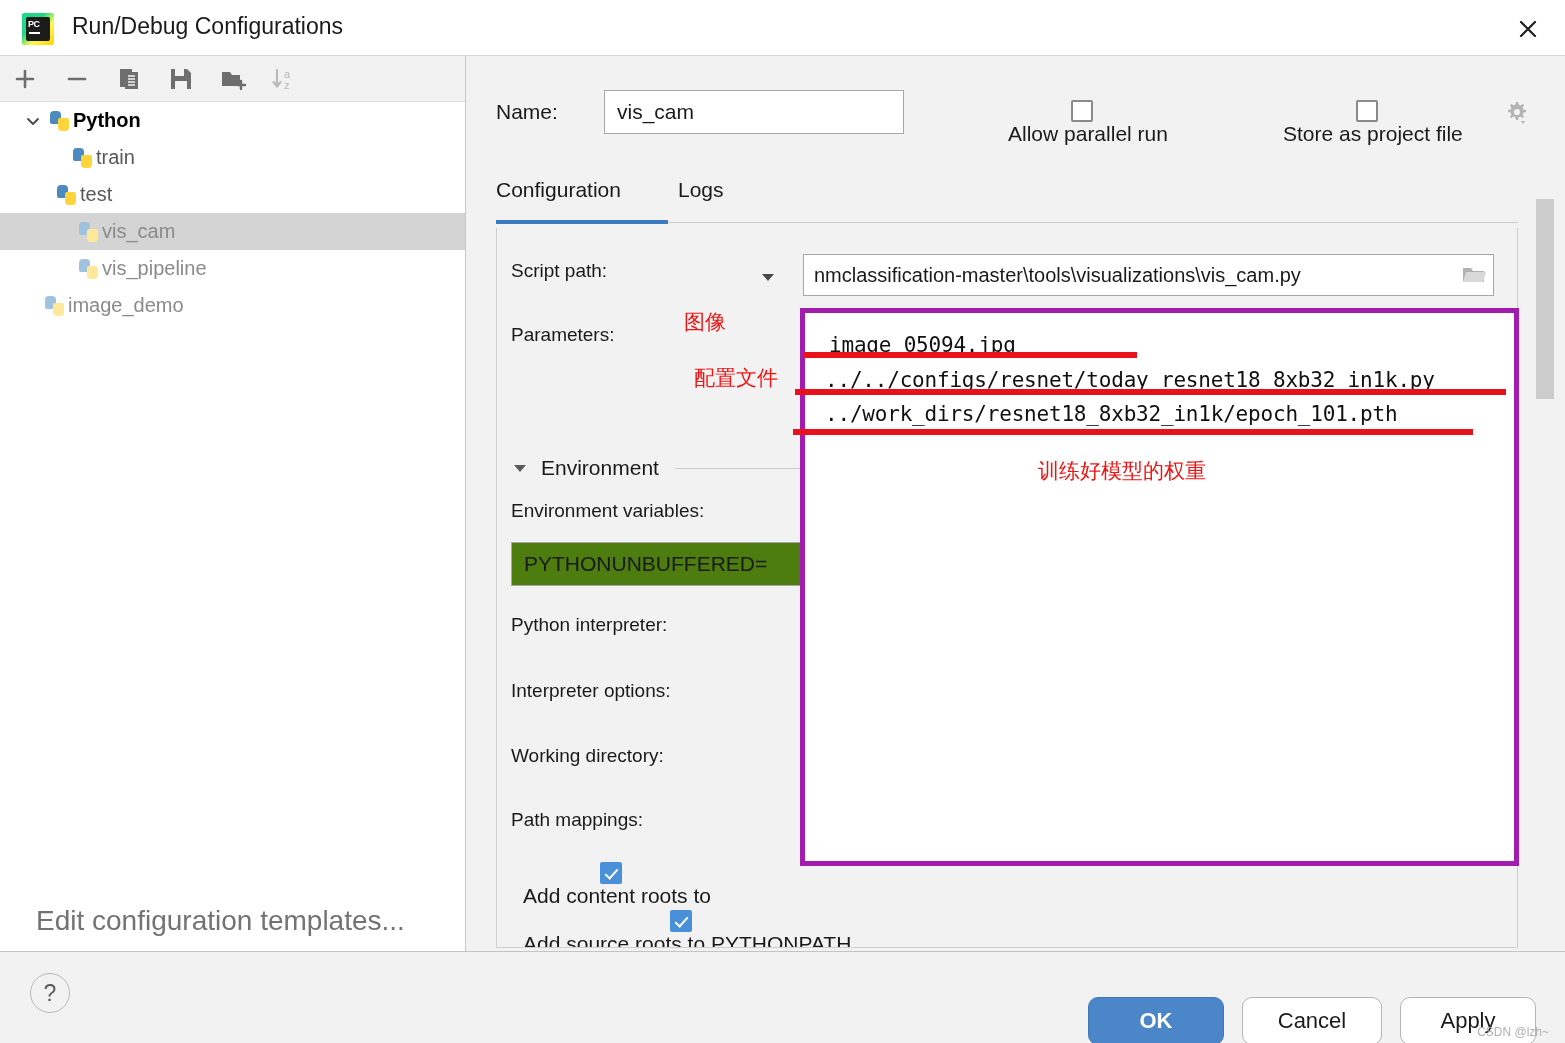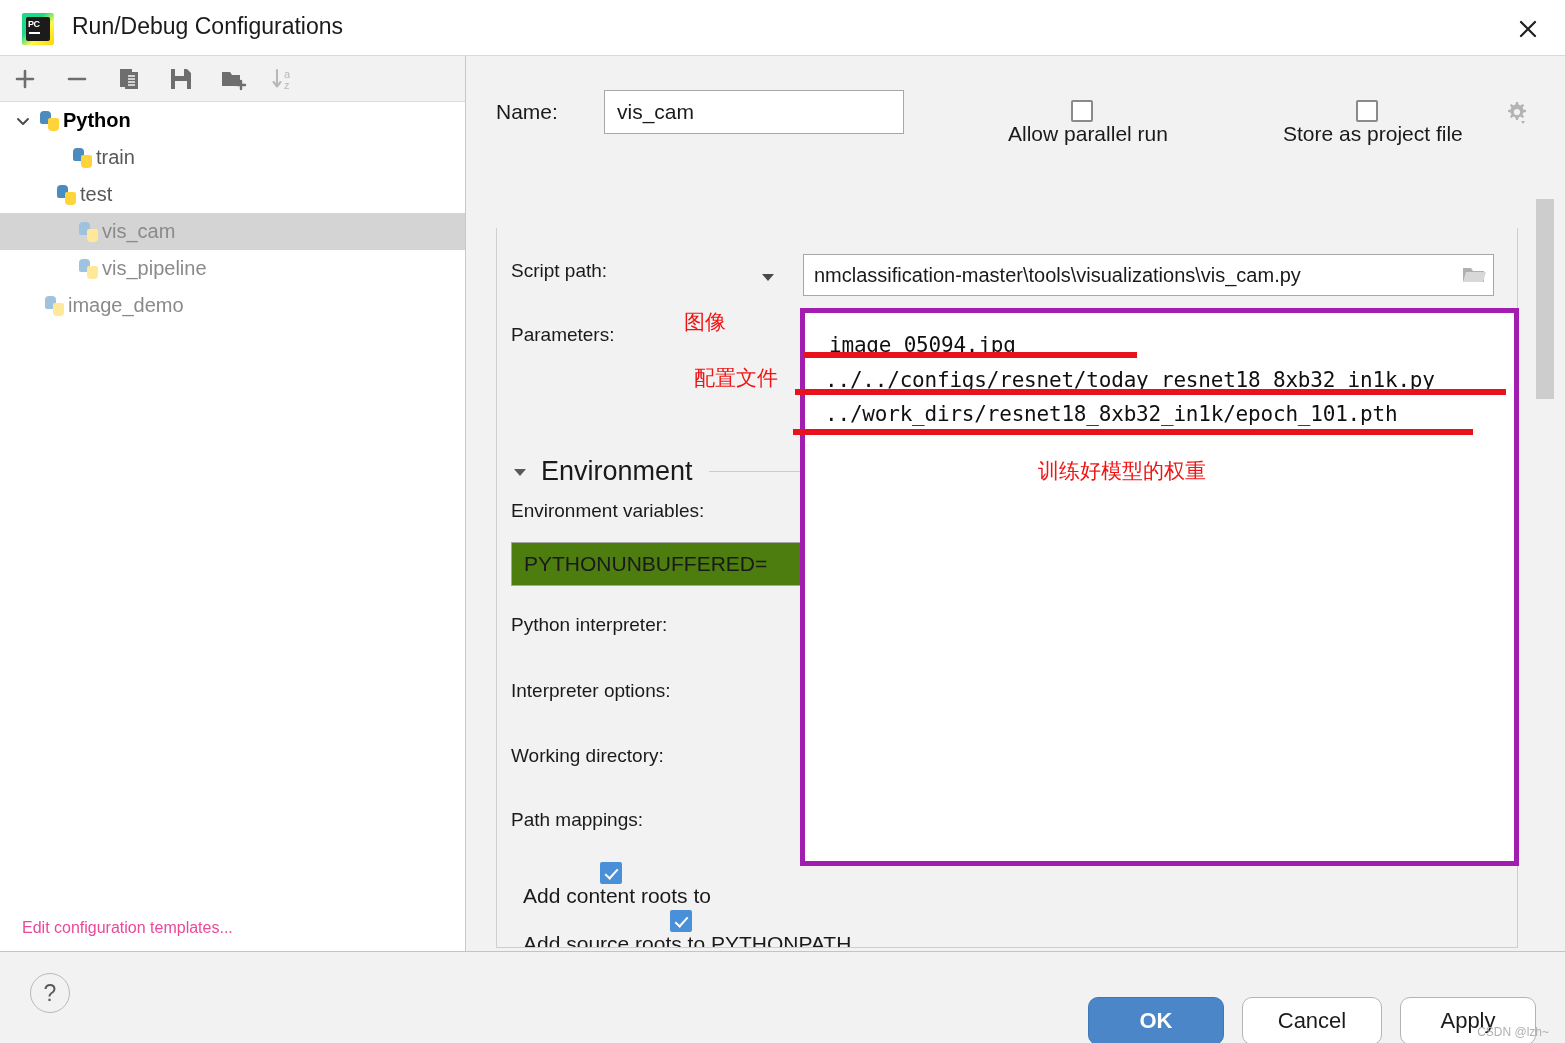--- a/index.html
+++ b/index.html
@@ -145,23 +145,23 @@
     border-radius: 2px 2px 4px 4px;
     background: #ffd43b;
     left: 9px; top: 8px;
   }
   .py-icon.faded .pb { background: #9fc3df; }
   .py-icon.faded .py { background: #ffe89a; }
   .tree-label { margin-left: 2px; white-space: nowrap; }
 
   .edit-templates {
     position: absolute;
-    left: 22px; bottom: 14px;
-    font-size: 16px;
-    color: #ec4899;
+    left: 36px; bottom: 14px;
+    font-size: 28px;
+    color: #737373;
     cursor: pointer;
     white-space: nowrap;
   }
 
   
   .right-pane {
     position: absolute;
     left: 466px; top: 56px;
     width: 1099px; height: 895px;
     background: #f2f2f2;
@@ -321,21 +321,21 @@
     align-items: center;
   }
   .env-header .tri {
     width: 18px; height: 18px;
     color: #5a5a5a;
     flex: none;
   }
   .env-header .tri svg { display: block; }
   .env-header .txt {
     margin-left: 12px;
-    font-size: 27px;
+    font-size: 21px;
     color: #1a1a1a;
     white-space: nowrap;
   }
   .env-header .rule {
     margin-left: 16px;
     height: 1px;
     background: #cccccc;
     width: 250px;
   }
 
@@ -512,21 +512,21 @@
         <svg width="30" height="30" viewBox="0 0 30 30">
           <path d="M9 6 V22 M5.5 18 L9 22.5 L12.5 18" stroke="currentColor" stroke-width="2.1" fill="none" stroke-linecap="round" stroke-linejoin="round"></path>
           <text x="16" y="14" font-size="11" fill="currentColor" font-family="Liberation Sans, sans-serif">a</text>
           <text x="16" y="25" font-size="11" fill="currentColor" font-family="Liberation Sans, sans-serif">z</text>
         </svg>
       </div>
     </div>
 
     <div class="tree">
 
-      <div class="tree-row group" style="padding-left:4px">
+      <div class="tree-row group" style="padding-left:14px">
         <span class="chevron">
           <svg width="20" height="20" viewBox="0 0 20 20">
             <path d="M5 8 L10 13 L15 8" stroke="currentColor" stroke-width="1.9" fill="none" stroke-linecap="round" stroke-linejoin="round"></path>
           </svg>
         </span>
         <span class="py-icon" style="margin-left:6px">
           <span class="pb"></span>
             <span class="py"></span>
         </span>
         <span class="tree-label">Python</span>
@@ -591,20 +591,26 @@
       </div>
       <div class="gear-icon">
         <svg width="26" height="26" viewBox="0 0 26 26">
           <path d="M12 2 h2 l.6 2.6 1.9 .8 2.2-1.5 1.4 1.4 -1.5 2.2 .8 1.9 2.6 .6 v2 l-2.6 .6 -.8 1.9 1.5 2.2 -1.4 1.4 -2.2-1.5 -1.9 .8 -.6 2.6 h-2 l-.6-2.6 -1.9-.8 -2.2 1.5 -1.4-1.4 1.5-2.2 -.8-1.9 -2.6-.6 v-2 l2.6-.6 .8-1.9 -1.5-2.2 1.4-1.4 2.2 1.5 1.9-.8 Z" fill="currentColor"></path>
           <circle cx="13" cy="12" r="3.1" fill="#f2f2f2"></circle>
           <path d="M17 21 L21 21 L19 24 Z" fill="currentColor"></path>
         </svg>
       </div>
     </div>
 
+    <div class="tabs">
+      <div class="tab" style="left:0">Configuration</div>
+      <div class="tab" style="left:182px">Logs</div>
+      <div class="tab-track"></div>
+      <div class="tab-underline"></div>
+    </div>
 
     <div class="inner-panel">
 
       <div class="field-label" style="left:14px; top:32px">Script path:</div>
       <div class="script-path-caret" style="left:262px; top:40px">
         <svg width="18" height="18" viewBox="0 0 18 18">
           <path d="M3 6 L9 13 L15 6 Z" fill="currentColor"></path>
         </svg>
       </div>
       <div class="path-input" style="left:306px; top:26px; width:691px; height:42px">

